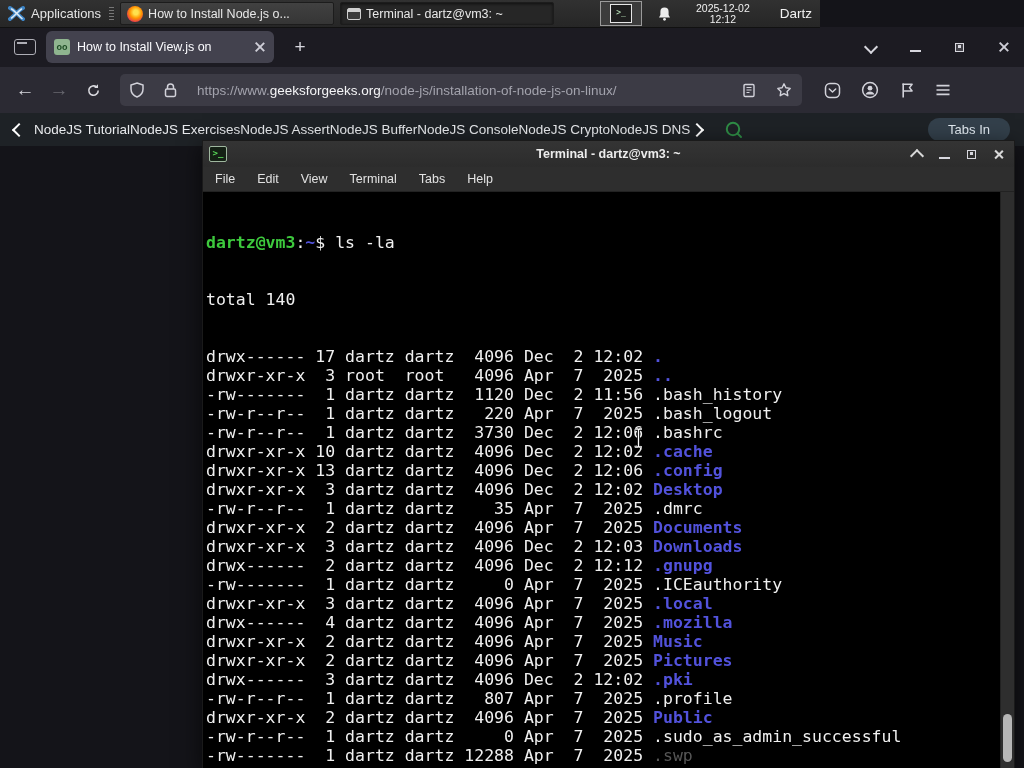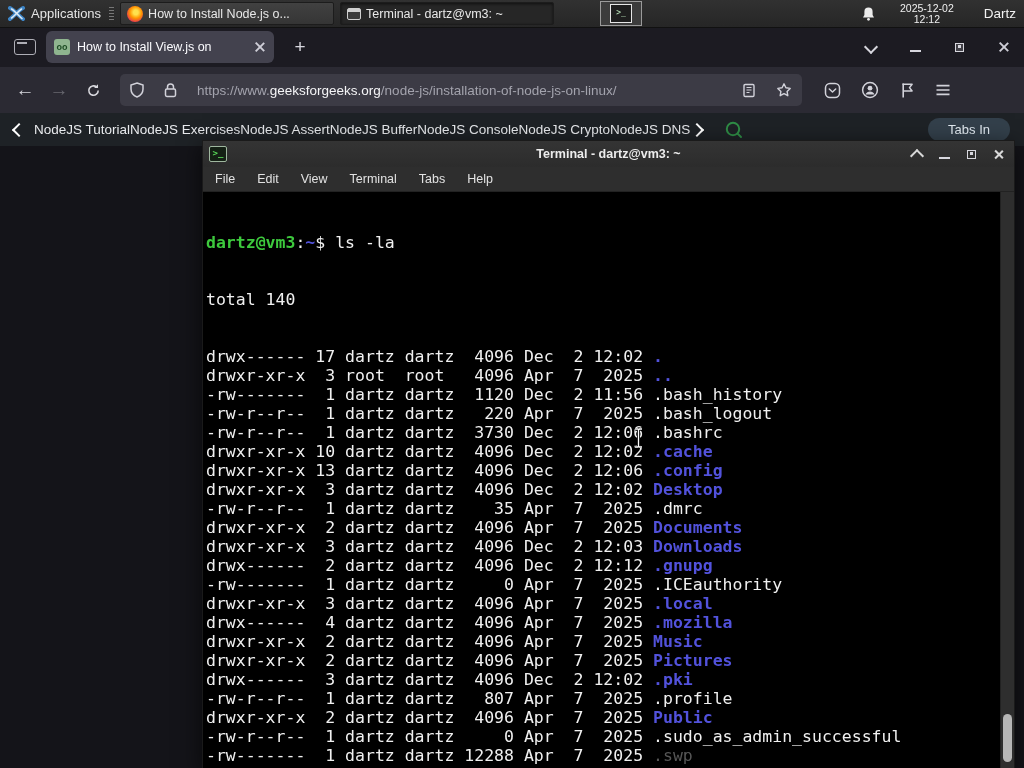--- a/index.html
+++ b/index.html
@@ -1,20 +1,20 @@
 <!DOCTYPE html>
 <html><head>
 <meta charset="utf-8">
 <style>
   html,body{margin:0;padding:0;background:#000;}
   .screen{position:relative;width:1024px;height:768px;overflow:hidden;
     font-family:"Liberation Sans",sans-serif;background:#141419;}
 
   
-  .taskbar{position:absolute;left:0;top:0;width:1024px;height:27px;
+  .taskbar{position:absolute;left:0;top:0;width:820px;height:27px;
     background:linear-gradient(#313131,#262626);border-bottom:1px solid #111;
     display:flex;align-items:center;color:#e4e4e4;font-size:13px;z-index:50;}
   .apps-btn{display:flex;align-items:center;gap:6px;padding:0 8px;height:100%;}
   .xlogo{width:17px;height:17px;position:relative;}
   .xlogo svg{display:block;}
   .grip{width:5px;height:14px;margin-right:6px;
     background:repeating-linear-gradient(#777 0 1px,transparent 1px 3px);}
   .tb-windows{display:flex;gap:6px;height:23px;}
   .tb-win{width:200px;display:flex;align-items:center;gap:5px;padding:0 6px;
     background:linear-gradient(#414141,#353535);border:1px solid #1c1c1c;border-radius:2px;

